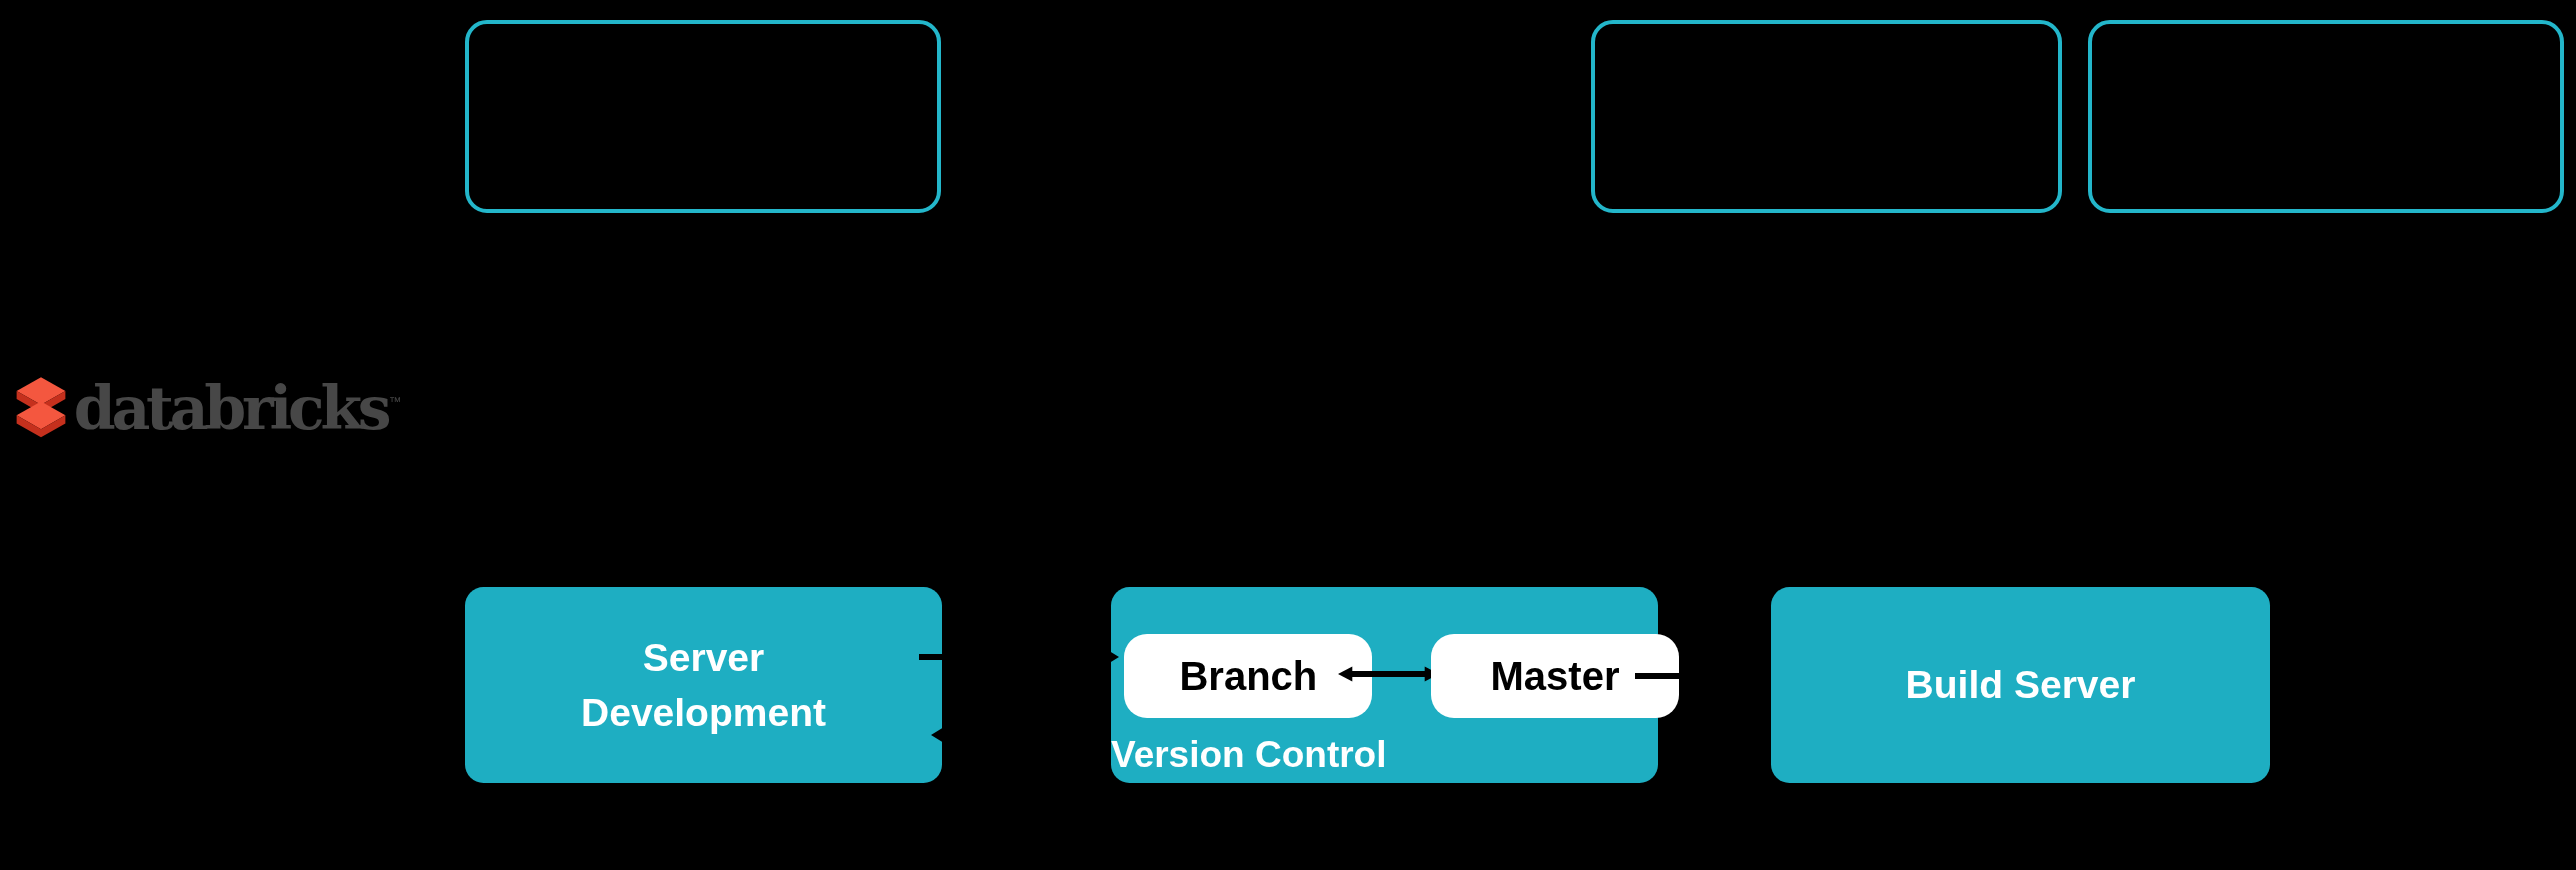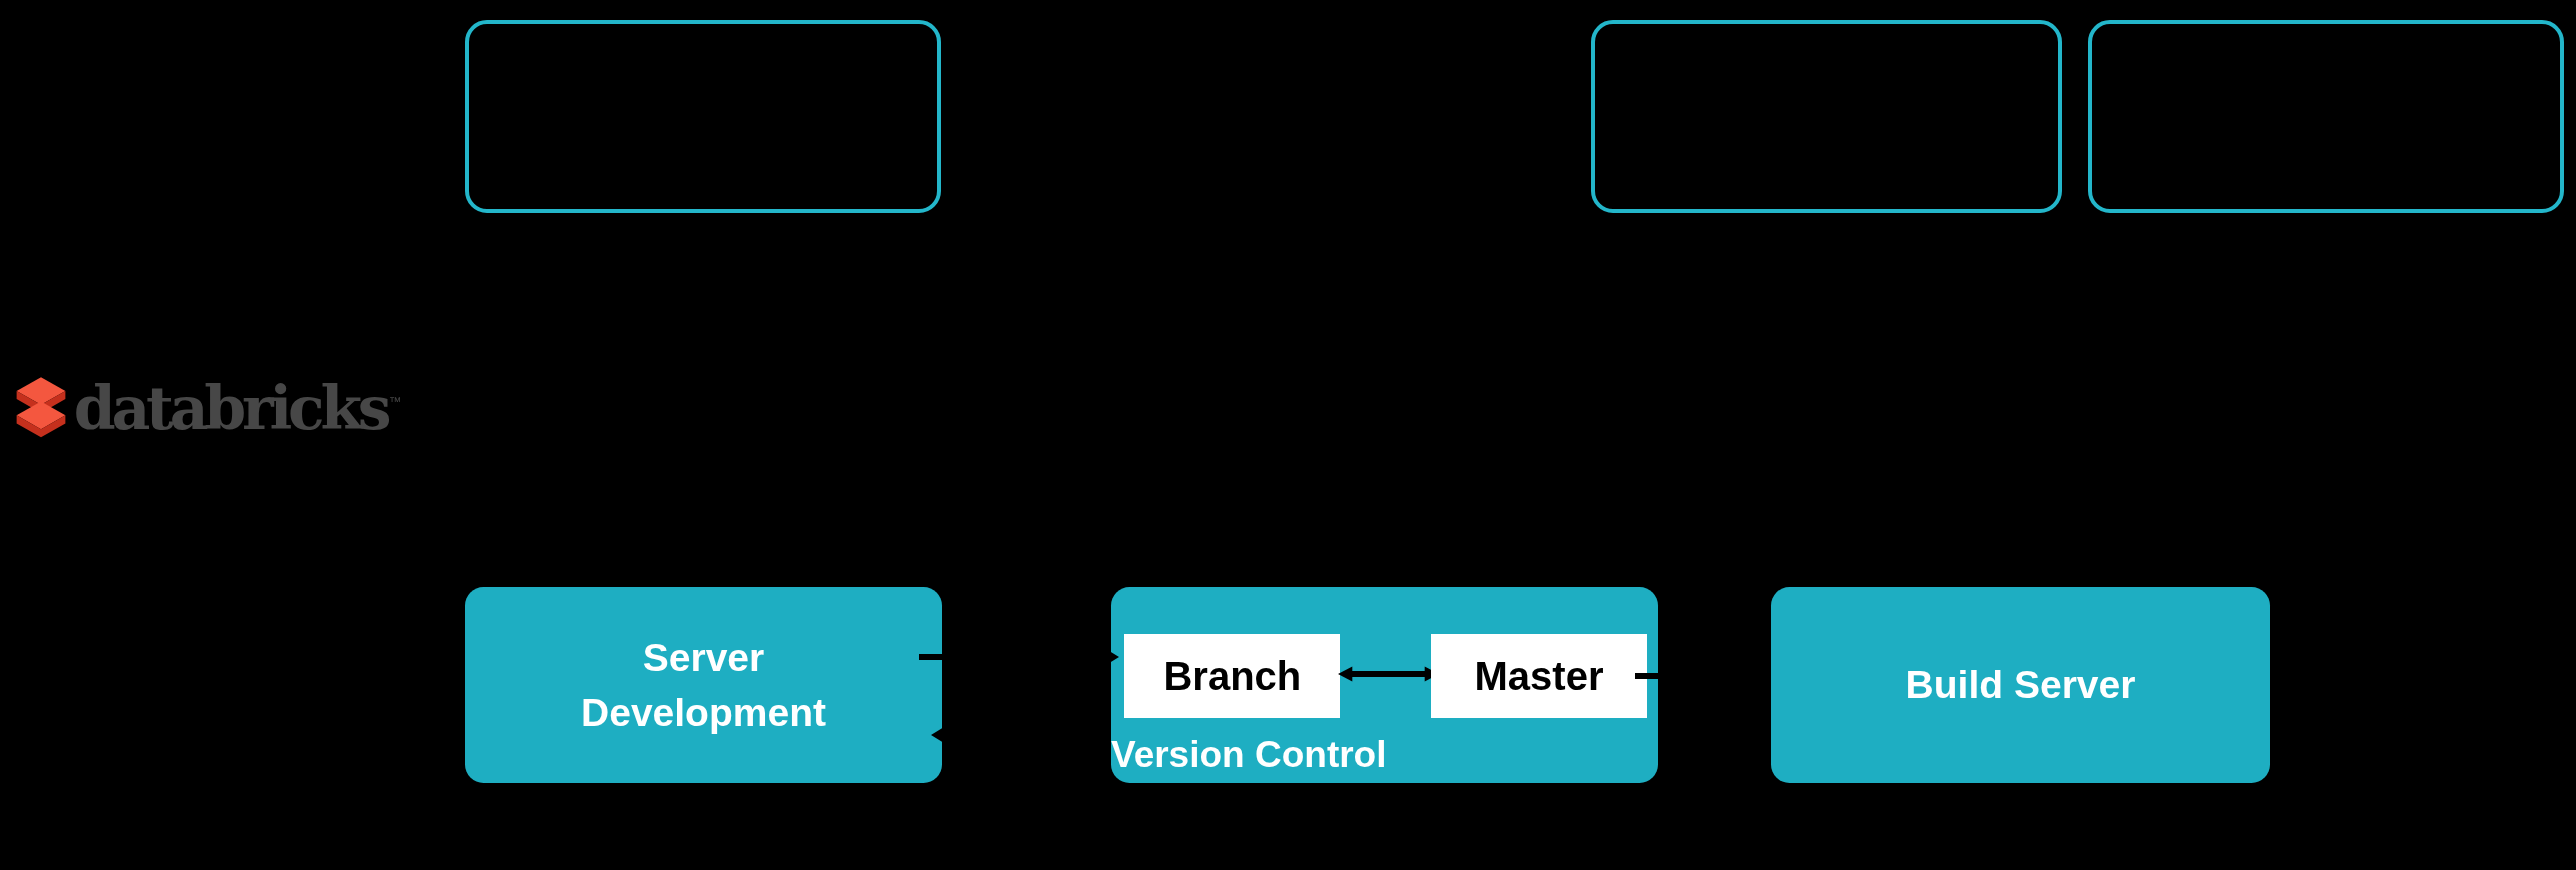--- a/index.html
+++ b/index.html
@@ -40,22 +40,22 @@
   .solid-box{
     position:absolute;top:587px;height:196px;background:var(--teal-fill);
     border-radius:18.5px;display:flex;align-items:center;justify-content:center;
     color:var(--node-text);font-weight:bold;font-size:39px;line-height:1.42;
     text-align:center;white-space:pre-line;
   }
   #local-dev{left:465px;width:477px;}
   #version-control{left:1111px;width:547px;}
   #build-server{left:1771px;width:499px;}
   .white-box{
-    position:absolute;top:47px;width:216px;height:84px;background:var(--inner-box-bg);
-    border-radius:0;display:flex;align-items:center;justify-content:center;
+    position:absolute;top:47px;width:248px;height:84px;background:var(--inner-box-bg);
+    border-radius:23px;display:flex;align-items:center;justify-content:center;
     color:var(--inner-box-text);font-weight:bold;font-size:40px;white-space:nowrap;
   }
   #branch-box{left:13.4px;}
   #master-box{left:320px;}
   .dbl-arrow{position:absolute;left:227px;top:76px;width:101px;height:22px;}
   .vc-label{
     position:absolute;left:0;right:0;bottom:10px;text-align:left;
     font-size:37px;font-weight:bold;color:var(--node-text);line-height:1;
   }
   

